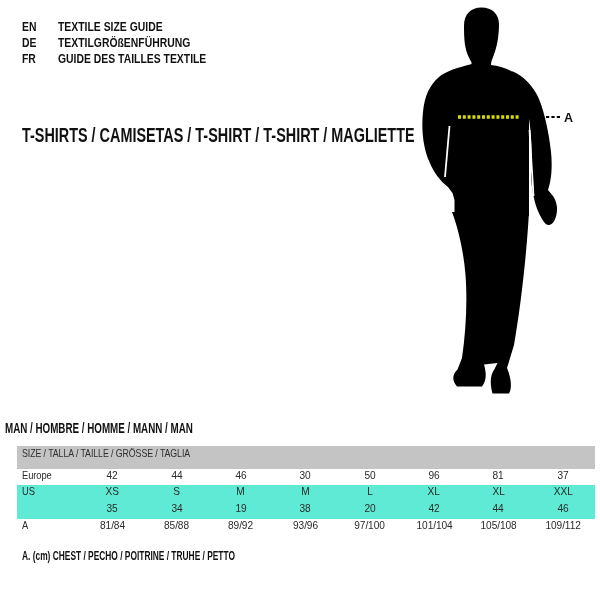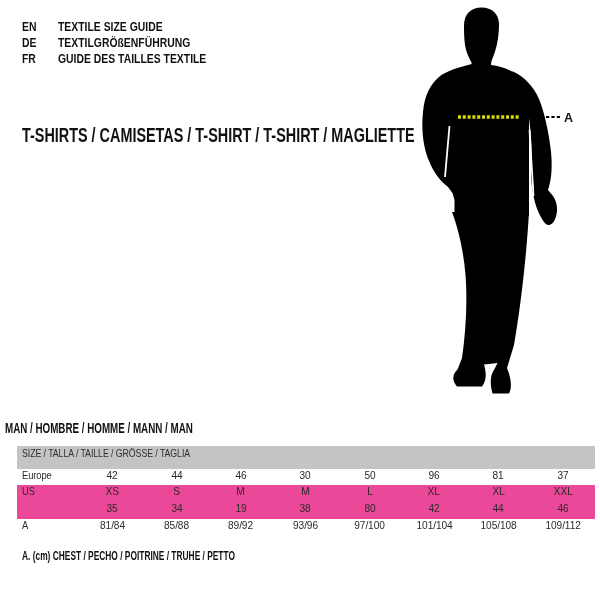--- a/index.html
+++ b/index.html
@@ -32,21 +32,21 @@
   .size-table{left:17px;top:446px;width:578px;font-size:11px;letter-spacing:-0.1px;color:#2a2a2a;}
   .thead{
     background:#c4c4c4;height:23px;line-height:15px;
     padding-left:5px;color:#2f2f2f;
   }
   .trow{display:flex;}
   .trow .tlabel{flex:0 0 63px;padding-left:5px;box-sizing:border-box;}
   .trow .tcell{flex:1 1 0;text-align:center;}
   .tcell span{display:inline-block;transform:scaleX(.92);transform-origin:50% 50%;white-space:nowrap;}
   .row-europe{height:16px;background:#ffffff;}
-  .row-gray{background:#ec4899;}
+  .row-gray{background:#5eead4;}
   .row-us,.row-usnum{height:17px;}
   .row-a{height:17px;background:#ffffff;}
 
   
   .footnote{left:22px;top:549px;font-size:12.5px;font-weight:bold;}
 
   
   .figure-svg{left:413px;top:0;width:167px;height:400px;}
 </style>
 </head>
@@ -140,21 +140,21 @@
       <div class="tcell"><span>XL</span></div>
       <div class="tcell"><span>XL</span></div>
       <div class="tcell"><span>XXL</span></div>
     </div>
     <div class="trow row-usnum">
       <div class="tlabel"><span class="cond85"></span></div>
       <div class="tcell"><span>35</span></div>
       <div class="tcell"><span>34</span></div>
       <div class="tcell"><span>19</span></div>
       <div class="tcell"><span>38</span></div>
-      <div class="tcell"><span>80</span></div>
+      <div class="tcell"><span>20</span></div>
       <div class="tcell"><span>42</span></div>
       <div class="tcell"><span>44</span></div>
       <div class="tcell"><span>46</span></div>
     </div>
   </div>
 
   <div class="trow row-a">
     <div class="tlabel"><span class="cond85">A</span></div>
     <div class="tcell"><span>81/84</span></div>
     <div class="tcell"><span>85/88</span></div>

